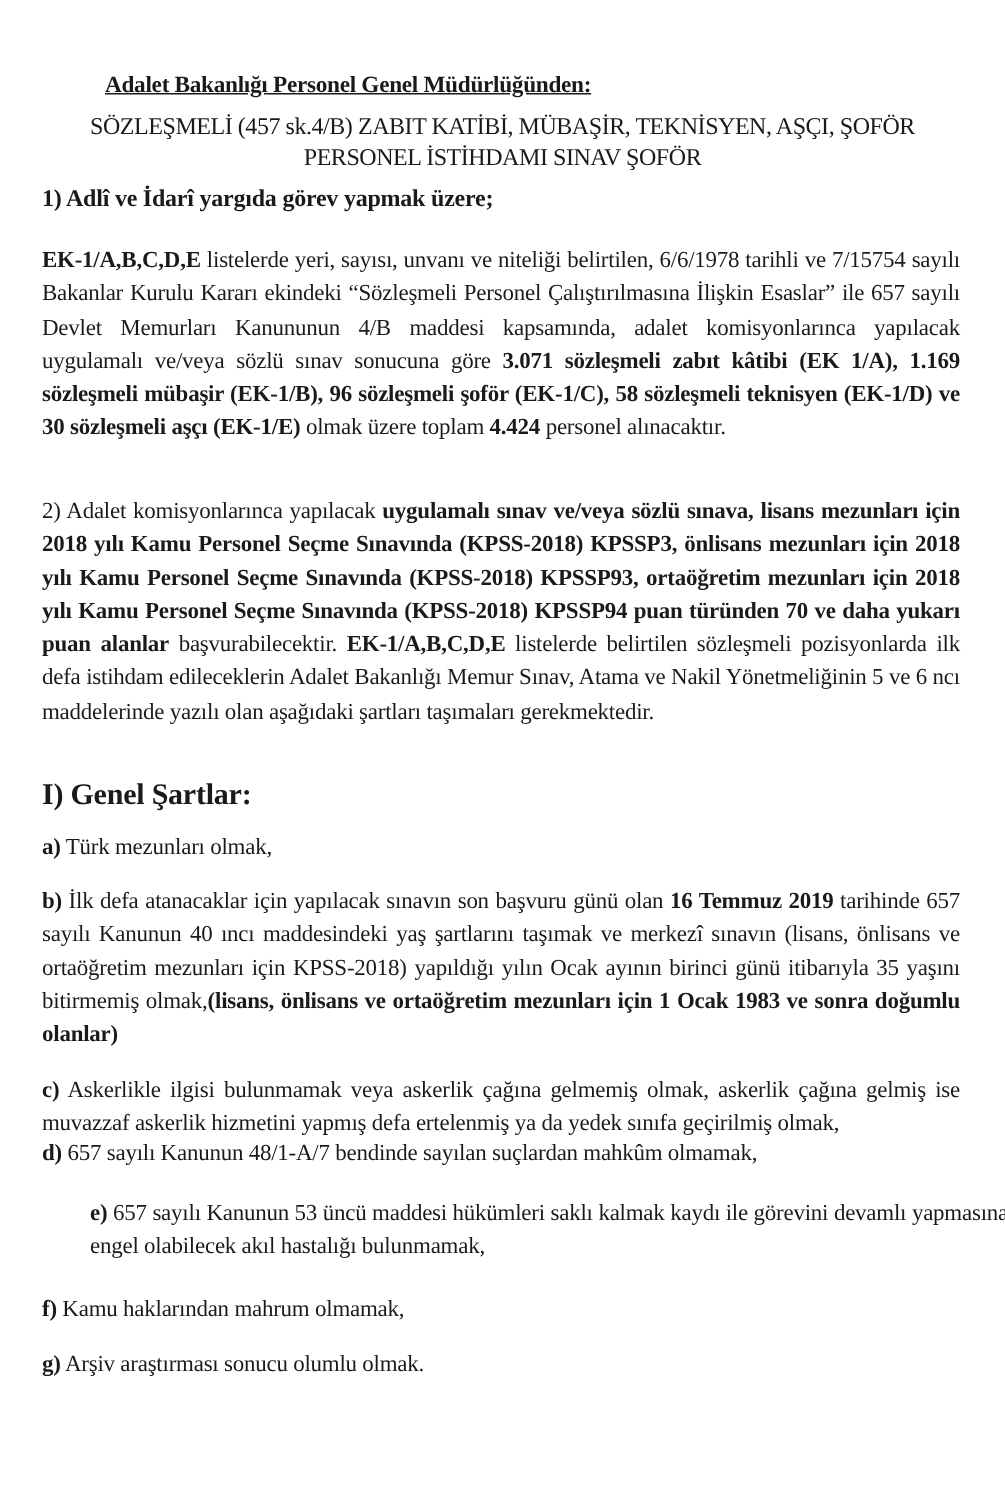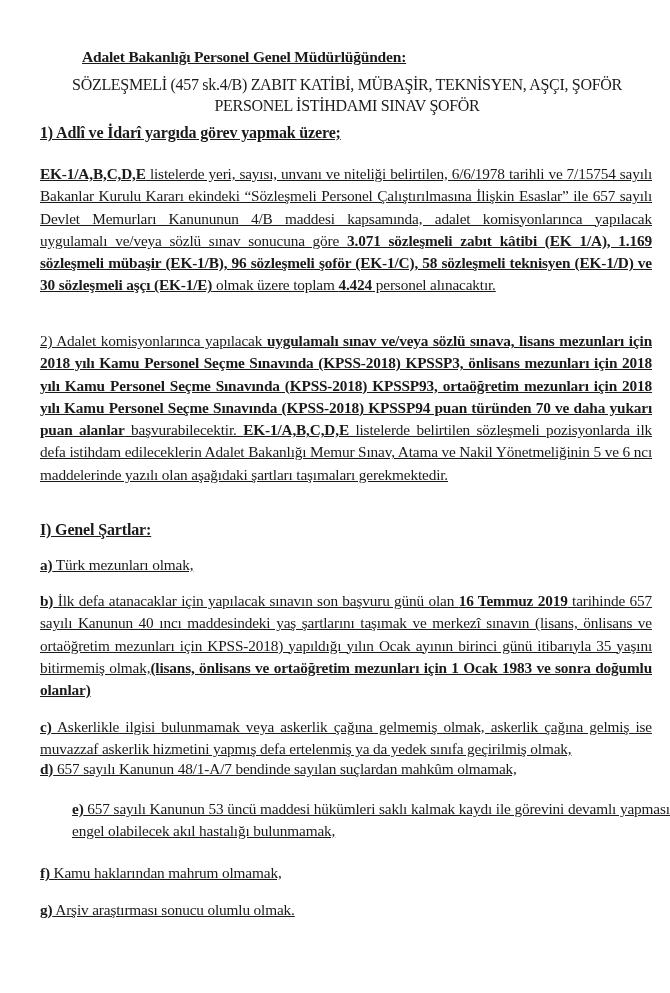--- a/index.html
+++ b/index.html
@@ -1,41 +1,41 @@
 <!DOCTYPE html>
 <html><head>
   <meta charset="utf-8">
   <style>
     html, body { margin: 0; padding: 0; background: #ffffff; }
     body {
       width: 670px; height: 993px; overflow: hidden; position: relative;
       font-family: "Liberation Serif", "DejaVu Serif", serif;
       color: #1a1a1a;
     }
-    .page { position: absolute; left: 12px; top: 0; width: 594px; height: 993px; }
+    .page { position: absolute; left: 0; top: 0; width: 594px; height: 993px; }
     .heading {
       position: absolute; left: 70px; top: 48px;
       font-size: 15.5px; font-weight: bold; text-decoration: underline;
       letter-spacing: -0.2px;
     }
     .title {
       position: absolute; left: 30px; width: 610px; top: 74px;
       text-align: center; font-size: 16px; line-height: 21px;
       letter-spacing: -0.3px;
     }
     .block {
       position: absolute; left: 28px; width: 612px;
       font-size: 15.3px; line-height: 22.3px;
-      text-align: justify; letter-spacing: -0.15px; text-decoration: underline;
+      text-align: justify; letter-spacing: -0.15px;
     }
     .block b { font-weight: bold; }
     .sec1 { top: 122px; font-weight: bold; font-size: 16px; }
     .p1 { top: 163px; }
     .p2 { top: 330px; }
-    .sec2 { top: 519px; font-weight: bold; font-size: 16px; }
+    .sec2 { top: 519px; font-weight: bold; font-size: 20px; }
     .ia { top: 554px; }
     .ib { top: 590px; }
     .ic { top: 716px; }
     .id { top: 758px; }
     .ie { top: 798px; margin-left: 32px; }
     .if { top: 862px; }
     .ig { top: 899px; }
     .last-left { text-align-last: left; }
   </style>
 </head>

